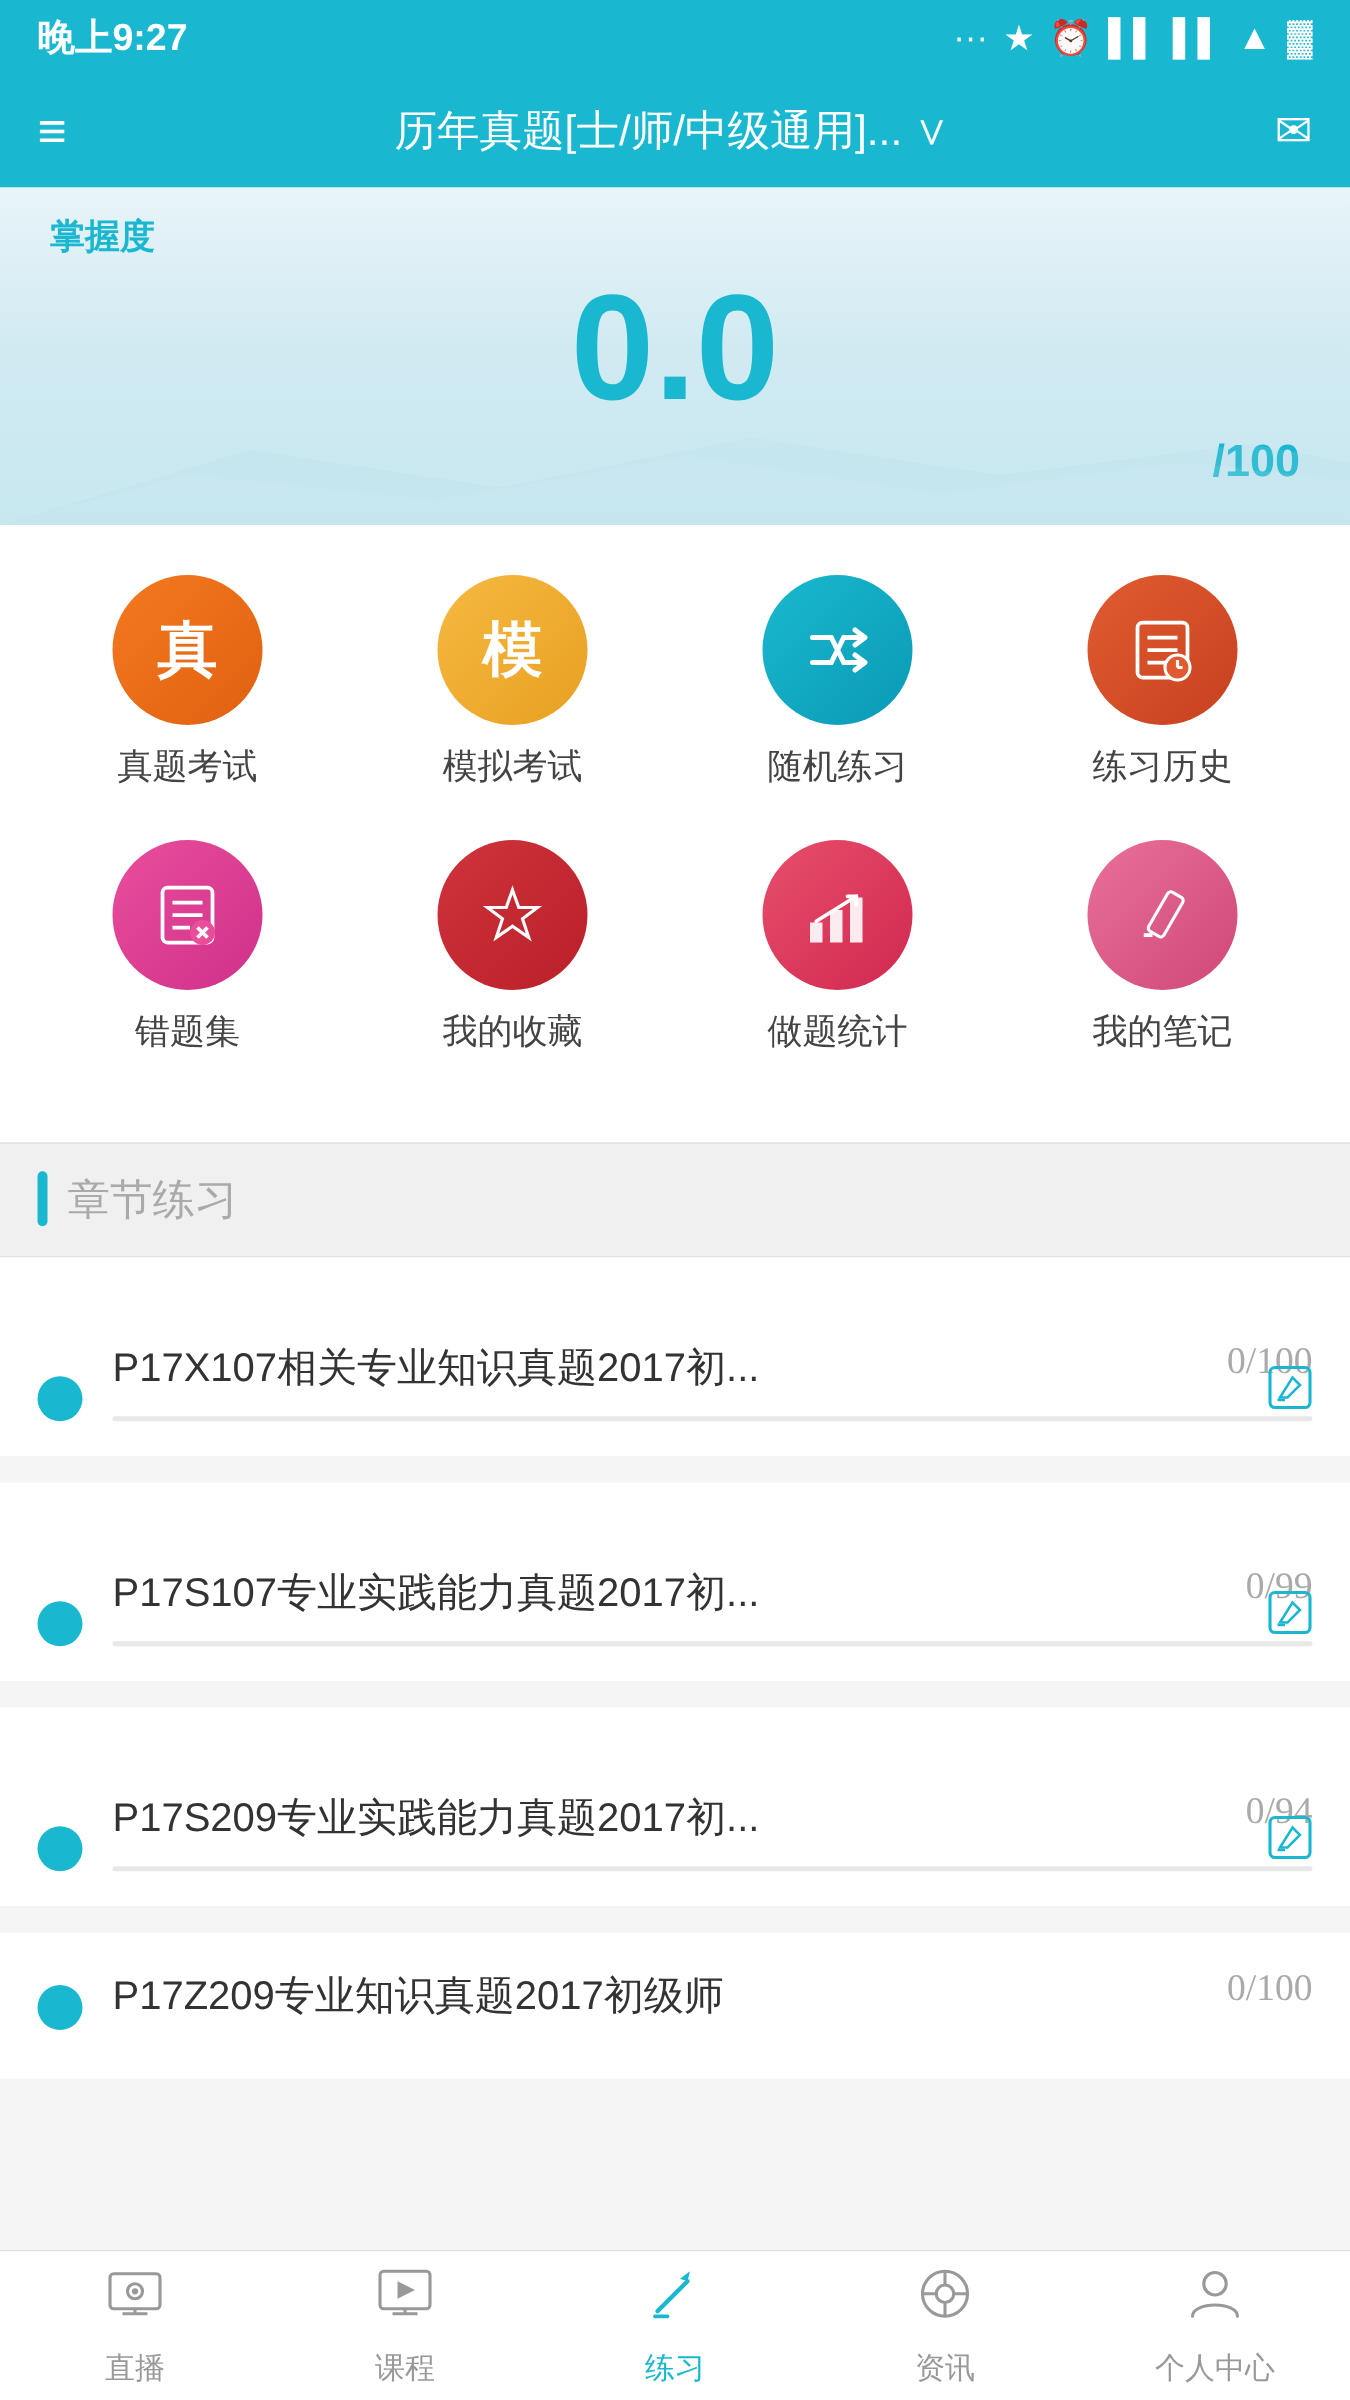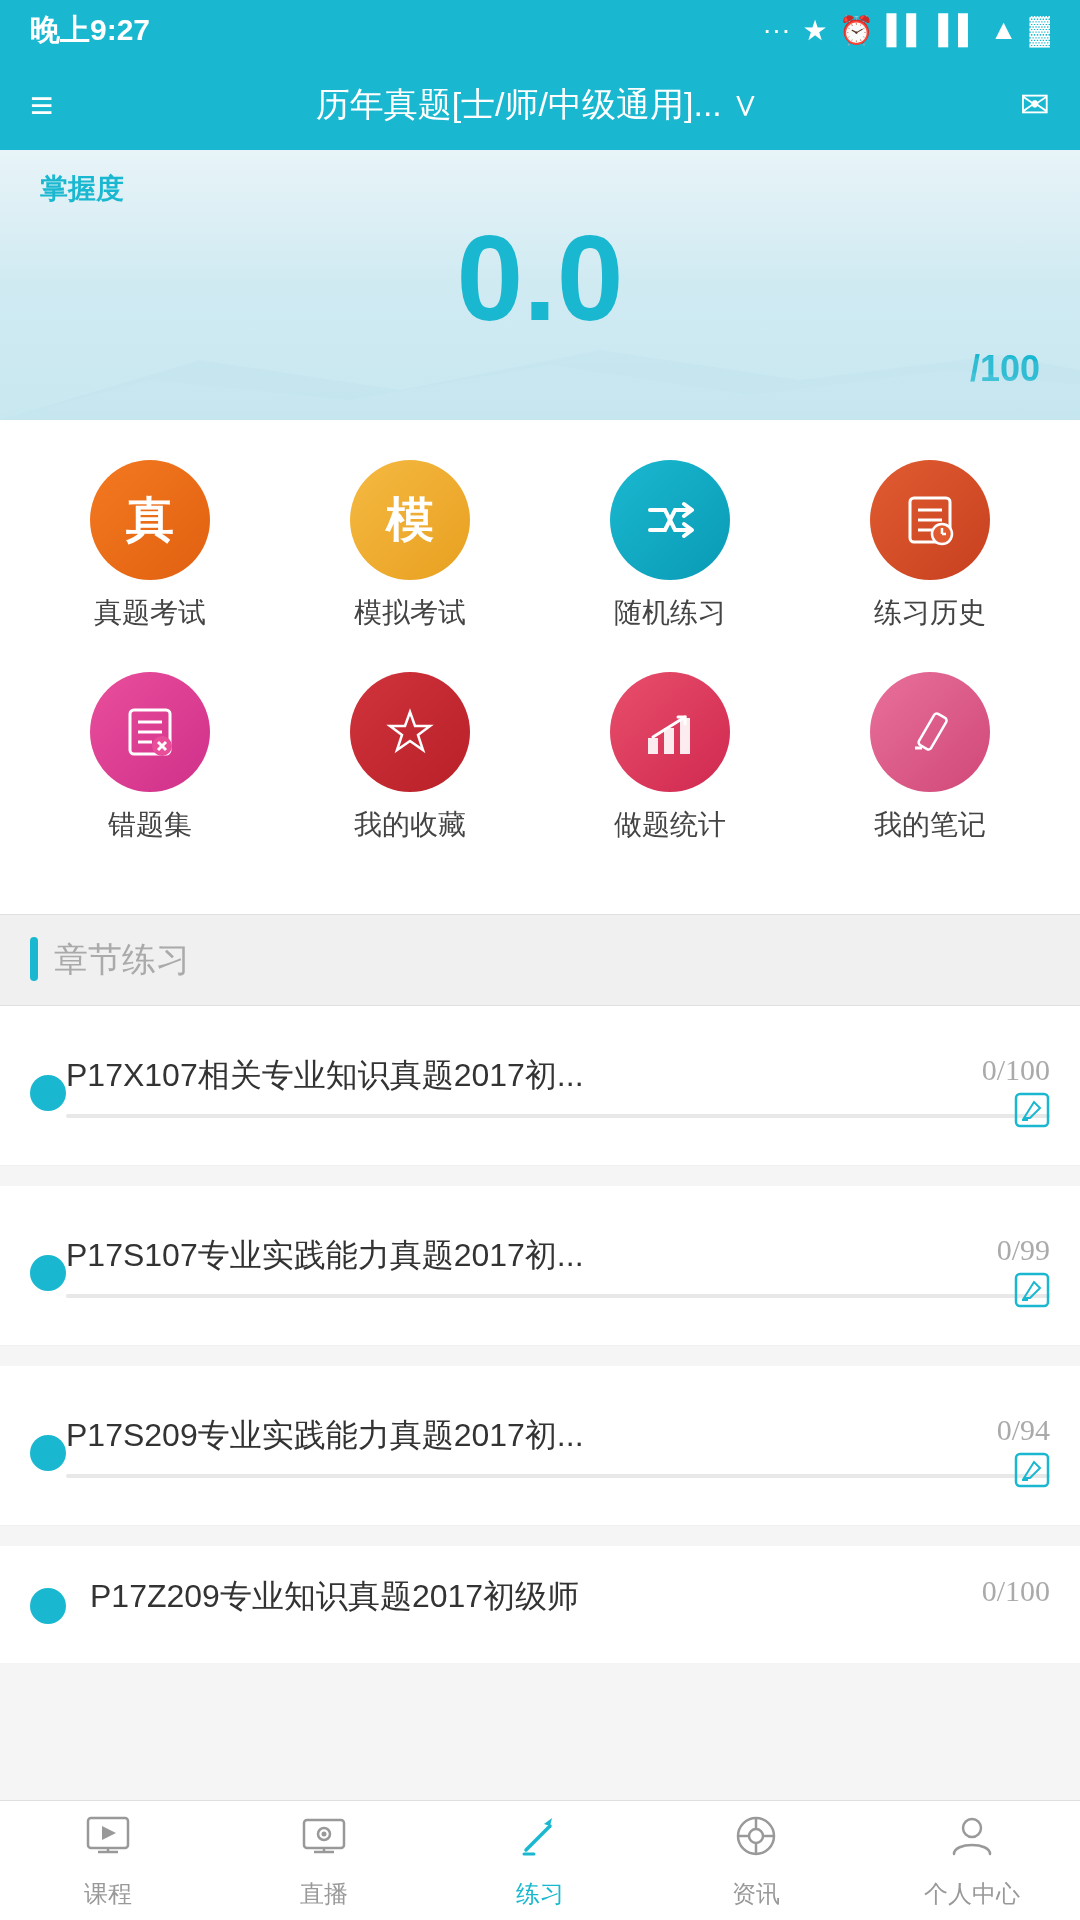--- a/index.html
+++ b/index.html
@@ -129,21 +129,22 @@
       font-size: 34px;
       color: #aaa;
     }
 
     
     .list-item {
       background: white;
       padding: 28px 30px;
       border-bottom: 1px solid #f0f0f0;
       display: flex;
-      align-items: center;
+      align-items: flex-end;
+      gap: 24px;
       position: relative;
       min-height: 160px;
     }
     .list-dot {
       width: 36px;
       height: 36px;
       border-radius: 50%;
       background: #1ab8d0;
       flex-shrink: 0;
       margin-top: 14px;
@@ -436,40 +437,40 @@
       </div>
     </div>
   </div>
 </div>
 
 <div class="bottom-nav">
 
   <div class="nav-item">
     <div class="nav-icon">
       <svg width="48" height="48" viewBox="0 0 48 48">
-        <rect x="4" y="6" width="40" height="30" rx="3" stroke="#999" stroke-width="2.5" fill="none"></rect>
-        <polygon points="18,14 18,28 32,21" fill="#999"></polygon>
-        <line x1="14" y1="40" x2="34" y2="40" stroke="#999" stroke-width="2.5"></line>
-        <line x1="24" y1="36" x2="24" y2="40" stroke="#999" stroke-width="2.5"></line>
-      </svg>
-    </div>
-    <span class="nav-label">课程</span>
-  </div>
-
-  <div class="nav-item">
-    <div class="nav-icon">
-      <svg width="48" height="48" viewBox="0 0 48 48">
         <rect x="4" y="8" width="40" height="28" rx="3" stroke="#999" stroke-width="2.5" fill="none"></rect>
         <line x1="14" y1="40" x2="34" y2="40" stroke="#999" stroke-width="2.5"></line>
         <line x1="24" y1="36" x2="24" y2="40" stroke="#999" stroke-width="2.5"></line>
         <circle cx="24" cy="22" r="6" stroke="#999" stroke-width="2.5" fill="none"></circle>
         <circle cx="24" cy="22" r="2.5" fill="#999"></circle>
       </svg>
     </div>
     <span class="nav-label">直播</span>
+  </div>
+
+  <div class="nav-item">
+    <div class="nav-icon">
+      <svg width="48" height="48" viewBox="0 0 48 48">
+        <rect x="4" y="6" width="40" height="30" rx="3" stroke="#999" stroke-width="2.5" fill="none"></rect>
+        <polygon points="18,14 18,28 32,21" fill="#999"></polygon>
+        <line x1="14" y1="40" x2="34" y2="40" stroke="#999" stroke-width="2.5"></line>
+        <line x1="24" y1="36" x2="24" y2="40" stroke="#999" stroke-width="2.5"></line>
+      </svg>
+    </div>
+    <span class="nav-label">课程</span>
   </div>
 
   <div class="nav-item">
     <div class="nav-icon active">
       <svg width="48" height="48" viewBox="0 0 48 48">
         <line x1="10" y1="38" x2="34" y2="14" stroke="#1ab8d0" stroke-width="3.5" stroke-linecap="round"></line>
         <polygon points="34,14 28,12 36,6" fill="#1ab8d0"></polygon>
         <line x1="8" y1="42" x2="18" y2="42" stroke="#1ab8d0" stroke-width="3" stroke-linecap="round"></line>
       </svg>
     </div>

